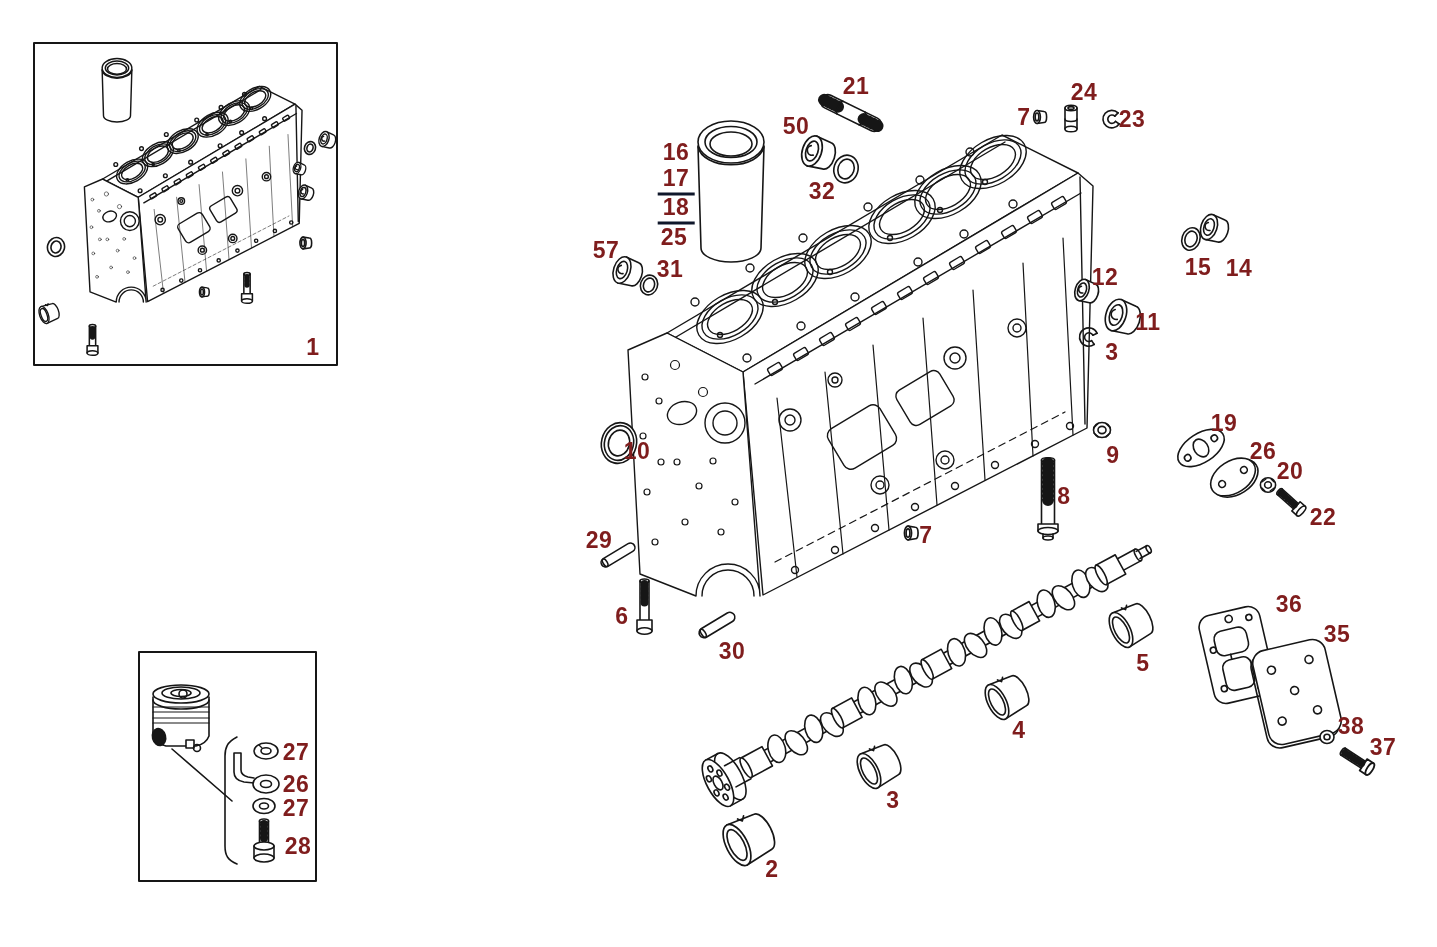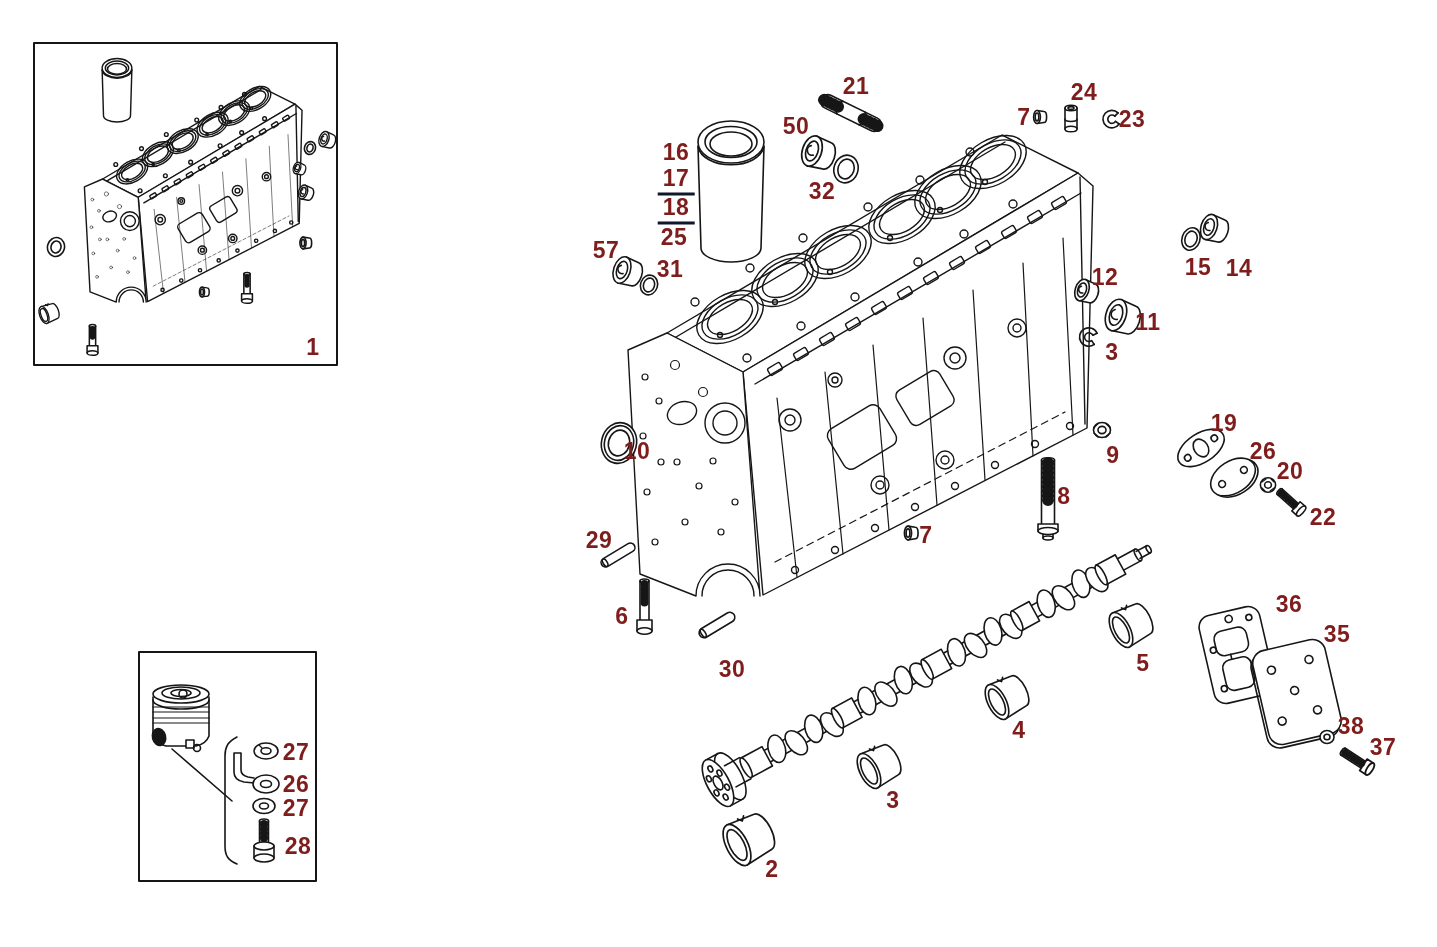--- a/index.html
+++ b/index.html
@@ -482,21 +482,21 @@
       <div class="callout" style="left: 1290px; top: 471px;">20</div>
       <div class="callout" style="left: 856px; top: 86px;">21</div>
       <div class="callout" style="left: 1323px; top: 517px;">22</div>
       <div class="callout" style="left: 1132px; top: 119px;">23</div>
       <div class="callout" style="left: 1084px; top: 92px;">24</div>
       <div class="callout" style="left: 296px; top: 784px;">26</div>
       <div class="callout" style="left: 296px; top: 752px;">27</div>
       <div class="callout" style="left: 296px; top: 808px;">27</div>
       <div class="callout" style="left: 298px; top: 846px;">28</div>
       <div class="callout" style="left: 599px; top: 540px;">29</div>
-      <div class="callout" style="left: 732px; top: 669px;">30</div>
+      <div class="callout" style="left: 732px; top: 651px;">30</div>
       <div class="callout" style="left: 670px; top: 269px;">31</div>
       <div class="callout" style="left: 822px; top: 191px;">32</div>
       <div class="callout" style="left: 606px; top: 250px;">57</div>
       <div class="callout" style="left: 796px; top: 126px;">50</div>
       <div class="callout" style="left: 1337px; top: 634px;">35</div>
       <div class="callout" style="left: 1282px; top: 604px; margin-left: 7px;">36</div>
       <div class="callout" style="left: 1383px; top: 747px; text-align: center;">37</div>
       <div class="callout" style="left: 1351px; top: 726px;">38</div>
       <div class="callout" style="left: 1263px; top: 451px;">26</div>
     </div>

